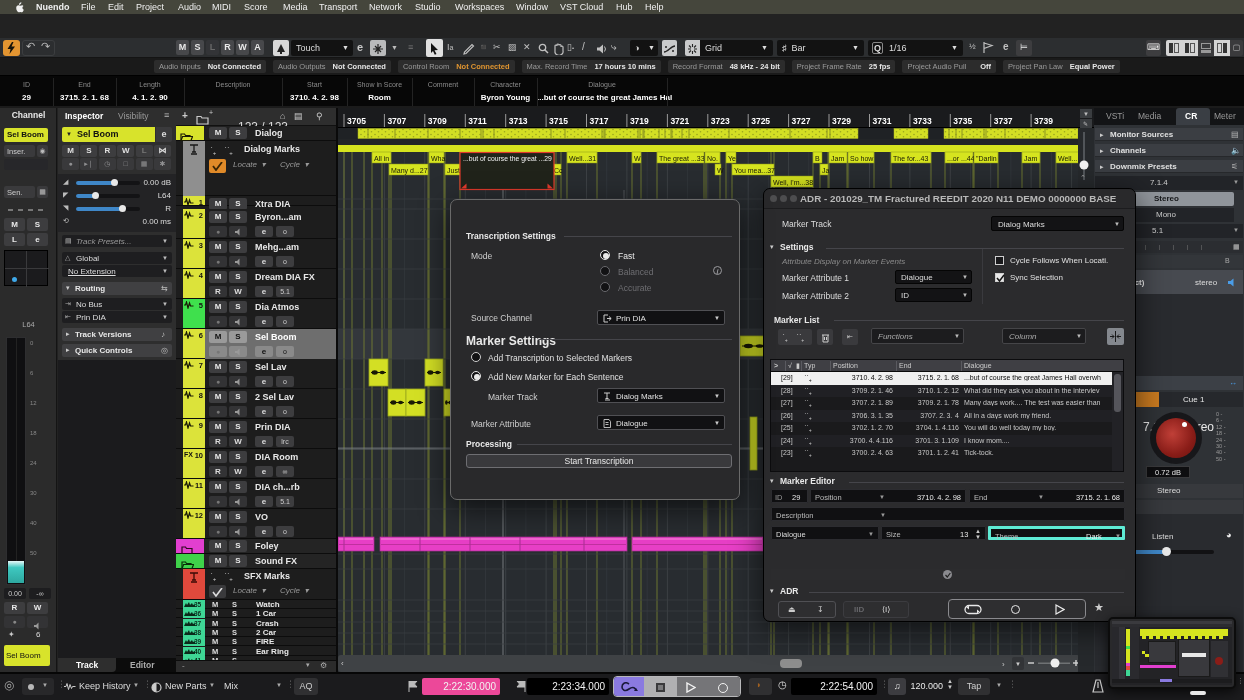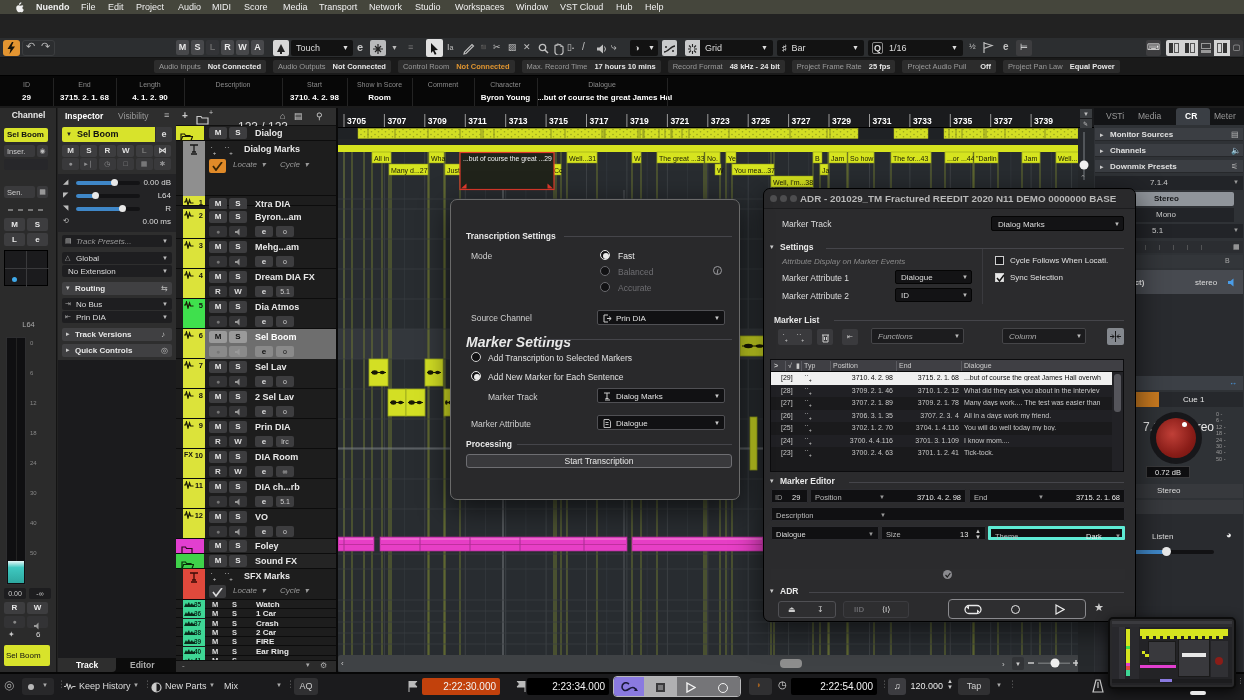--- a/index.html
+++ b/index.html
@@ -267,21 +267,21 @@
       <span class="ab" style="left:3px;top:2px;font-size:7px;color:#aaa;">▤</span>
       <span class="ab" style="left:14px;top:2px;font-size:8px;color:#999;font-style:italic;">Track Presets...</span>
       <span class="ab" style="left:100px;top:3px;font-size:6px;color:#bbb;">▼</span>
     </div>
 <div class="ab" style="left:4px;top:144px;width:110px;height:12px;background:#1e1e20;border-radius:2px;">
       <span class="ab" style="left:3px;top:2px;font-size:7px;color:#aaa;">△</span>
       <span class="ab" style="left:14px;top:2px;font-size:8px;color:#ddd;">Global</span>
       <span class="ab" style="left:100px;top:3px;font-size:6px;color:#bbb;">▼</span>
     </div>
 <div class="ab" style="left:4px;top:157px;width:110px;height:12px;background:#1e1e20;border-radius:2px;">
-      <span class="ab" style="left:6px;top:2px;font-size:8px;color:#ddd;">No Extension</span>
+      <span class="ab" style="left:6px;top:2px;font-size:8px;color:#ddd;text-decoration:underline;">No Extension</span>
       <span class="ab" style="left:100px;top:3px;font-size:6px;color:#bbb;">▼</span>
     </div>
 <div class="ab" style="left:4px;top:174px;width:110px;height:13px;background:#404042;border-radius:2px;">
       <span class="ab" style="left:4px;top:2px;font-size:7px;color:#ccc;">▾</span>
       <span class="ab b" style="left:13px;top:2px;font-size:8px;color:#e8e8e8;">Routing</span>
       <span class="ab" style="left:99px;top:2px;font-size:8px;color:#bbb;">⇆</span>
     </div>
 <div class="ab" style="left:4px;top:190px;width:110px;height:12px;background:#1e1e20;border-radius:2px;">
       <span class="ab" style="left:3px;top:2px;font-size:7px;color:#aaa;">⇥</span>
       <span class="ab" style="left:14px;top:2px;font-size:8px;color:#ddd;">No Bus</span>
@@ -1269,21 +1269,21 @@
 <div class="ab dot" style="left:149px;top:82px;width:10px;height:10px;border:1.5px solid #6a6a6e;background:#121214;"></div>
 <span class="ab" style="left:167px;top:83px;font-size:8.5px;color:#6e6e72;">Accurate</span>
 <span class="ab" style="left:20px;top:113px;font-size:8.5px;color:#cfcfcf;">Source Channel</span>
 <div class="ab" style="left:146px;top:110px;width:128px;height:15px;background:#111113;border:1px solid #505054;border-radius:2px;">
 <svg class="ab" style="left:5px;top:3px;" width="9" height="9">
         <path d="M1 1 h4 M1 1 v7 M1 8 h4 M4 4.5 h4 M6 2.5 l2.2 2 L6 6.5" stroke="#ccc" stroke-width="1" fill="none"></path>
       </svg>
 <span class="ab" style="left:18px;top:3px;font-size:8px;color:#e0e0e0;">Prin DIA</span>
 <span class="ab" style="left:116px;top:4px;font-size:6px;color:#ccc;">▼</span>
 </div>
-<span class="ab b" style="left:15px;top:134px;font-size:14px;color:#e8e8e8;font-style:italic;">Marker Settings</span>
+<span class="ab b" style="left:15px;top:134px;font-size:12px;color:#e8e8e8;">Marker Settings</span>
 <div class="ab" style="left:88px;top:139px;width:193px;height:1px;background:#45454a;"></div>
 <div class="ab dot" style="left:20px;top:152px;width:10px;height:10px;border:1.5px solid #cfcfcf;background:#121214;"></div>
 <span class="ab" style="left:37px;top:153px;font-size:8.5px;color:#e0e0e0;">Add Transcription to Selected Markers</span>
 <div class="ab dot" style="left:20px;top:171px;width:10px;height:10px;border:1.5px solid #e8e8e8;background:#121214;">
       <div class="ab dot" style="left:2px;top:2px;width:6px;height:6px;background:#e8e8e8;"></div>
     </div>
 <span class="ab" style="left:37px;top:172px;font-size:8.5px;color:#e0e0e0;">Add New Marker for Each Sentence</span>
 <span class="ab" style="left:37px;top:192px;font-size:8.5px;color:#cfcfcf;">Marker Track</span>
 <div class="ab" style="left:146px;top:188px;width:128px;height:15px;background:#111113;border:1px solid #505054;border-radius:2px;">
 <svg class="ab" style="left:5px;top:3px;" width="9" height="9">
@@ -1326,21 +1326,21 @@
     </svg>
 <span class="ab" style="left:165px;top:7px;font-size:9px;color:#ddd;">New Parts</span>
 <span class="ab" style="left:209px;top:8px;font-size:6px;color:#aaa;">▼</span>
 <span class="ab" style="left:224px;top:7px;font-size:9px;color:#ddd;">Mix</span>
 <span class="ab" style="left:276px;top:8px;font-size:6px;color:#aaa;">▼</span>
 <span class="ab" style="left:286px;top:5px;font-size:9px;color:#666;">⋮</span>
 <div class="ab" style="left:294px;top:4px;width:24px;height:17px;background:#303032;border-radius:3px;color:#ccc;font-size:9px;text-align:center;line-height:17px;">AQ</div>
 <svg class="ab" style="left:408px;top:7px;" width="10" height="11">
       <path d="M1 0 v11 M1 0 h8 l-2.5 3 L9 6 H1" fill="#bbb" stroke="#bbb" stroke-width="1"></path>
     </svg>
-<div class="ab" style="left:422px;top:4px;width:78px;height:17px;background:#c2410c;border-radius:2px;">
+<div class="ab" style="left:422px;top:4px;width:78px;height:17px;background:#ec4899;border-radius:2px;">
       <div class="ab" style="right:4px;top:3px;font-size:10px;color:#f2f2f2;">2:22:30.000</div>
     </div>
 <svg class="ab" style="left:516px;top:7px;" width="10" height="11">
       <path d="M9 0 v11 M9 0 H1 l2.5 3 L1 6 h8" fill="#bbb" stroke="#bbb" stroke-width="1"></path>
     </svg>
 <div class="ab" style="left:527px;top:4px;width:82px;height:17px;background:#000;border-radius:2px;">
       <div class="ab" style="right:4px;top:3px;font-size:10px;color:#f2f2f2;">2:23:34.000</div>
     </div>
 <div class="ab" style="left:613px;top:2px;width:128px;height:21px;border:1px solid #b8b8ba;border-radius:4px;overflow:hidden;">
 <div class="ab" style="left:0;top:0;width:30px;height:21px;background:#8a7ae0;"></div>

